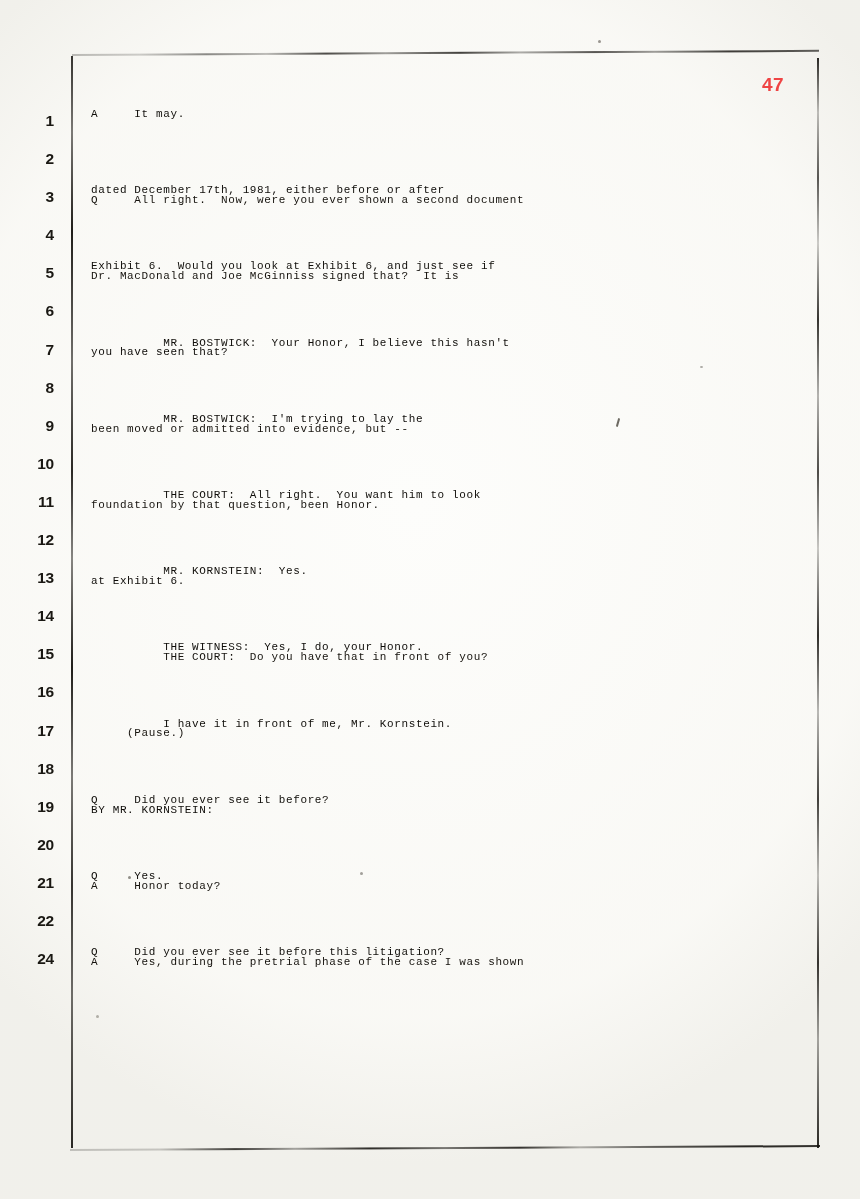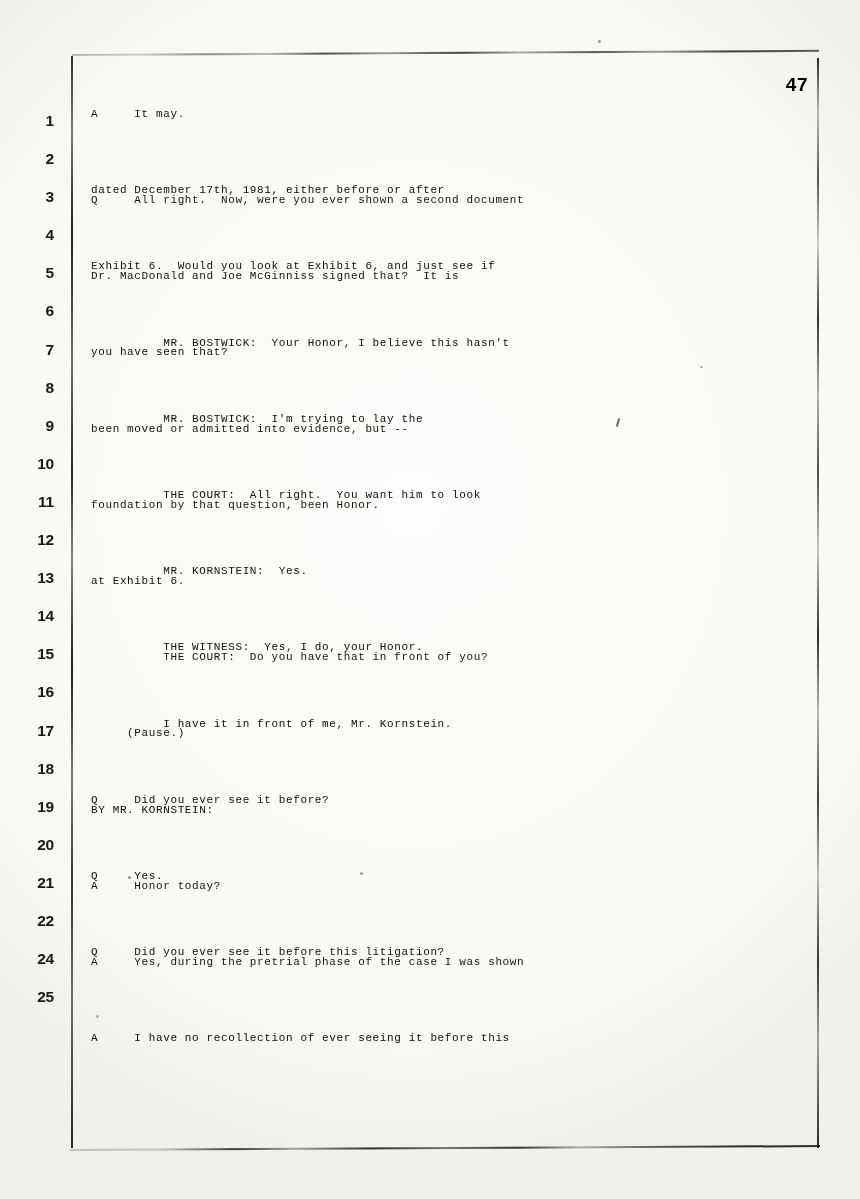--- a/index.html
+++ b/index.html
@@ -122,25 +122,24 @@
       rgba(20,18,14,0.90) 90%,
       rgba(20,18,14,0.85) 100%);
   }
 
   
   #page-number {
     position: absolute;
     left: 762px;
     top: 74px;
     width: 46px;
-    text-align: right;
     font-family: "Liberation Sans", sans-serif;
     font-weight: bold;
     font-size: 19px;
-    color: #000000;
+    color: #ef4444;
     letter-spacing: 0.5px;
   }
 
   
   #transcript {
     position: absolute;
     left: 0;
     top: 104px;
     width: 860px;
   }
@@ -292,24 +291,20 @@
         <div class="t-text">Q     Yes.</div>
       </div>
       <div class="t-row">
         <div class="t-num">22</div>
         <div class="t-text">A     Yes, during the pretrial phase of the case I was shown</div>
       </div>
       <div class="t-row">
         <div class="t-num">24</div>
         <div class="t-text">Q     Did you ever see it before this litigation?</div>
       </div>
-      <div class="t-row">
-        <div class="t-num">25</div>
-        <div class="t-text">A     I have no recollection of ever seeing it before this</div>
-      </div>
     </div>
 
   <div class="speck" id="speck-top-dot"></div>
   <div class="speck" id="speck-lay-mark"></div>
   <div class="speck" id="speck-l20-left"></div>
   <div class="speck" id="speck-l20-mid"></div>
   <div class="speck" id="speck-l8-right"></div>
   <div class="speck" id="speck-low-left"></div>
 
 </div>

